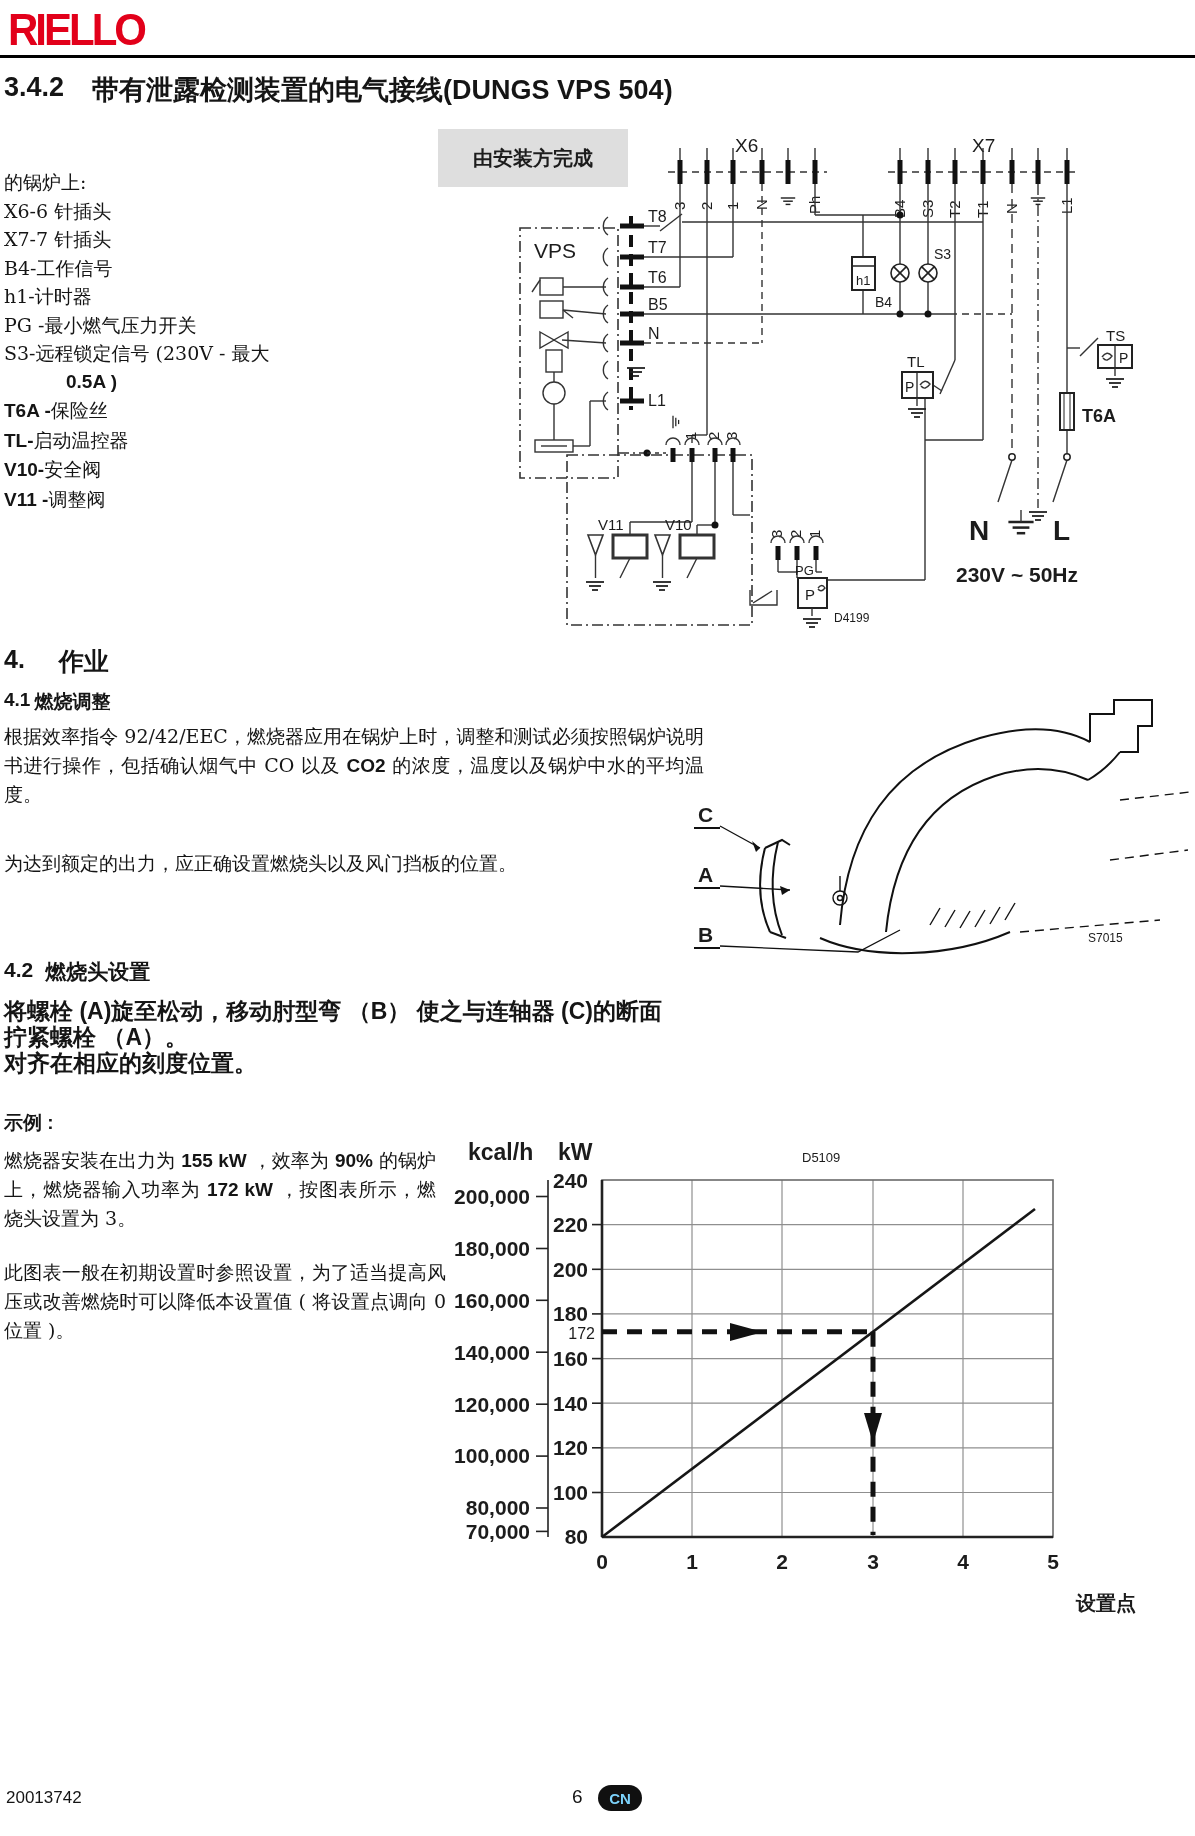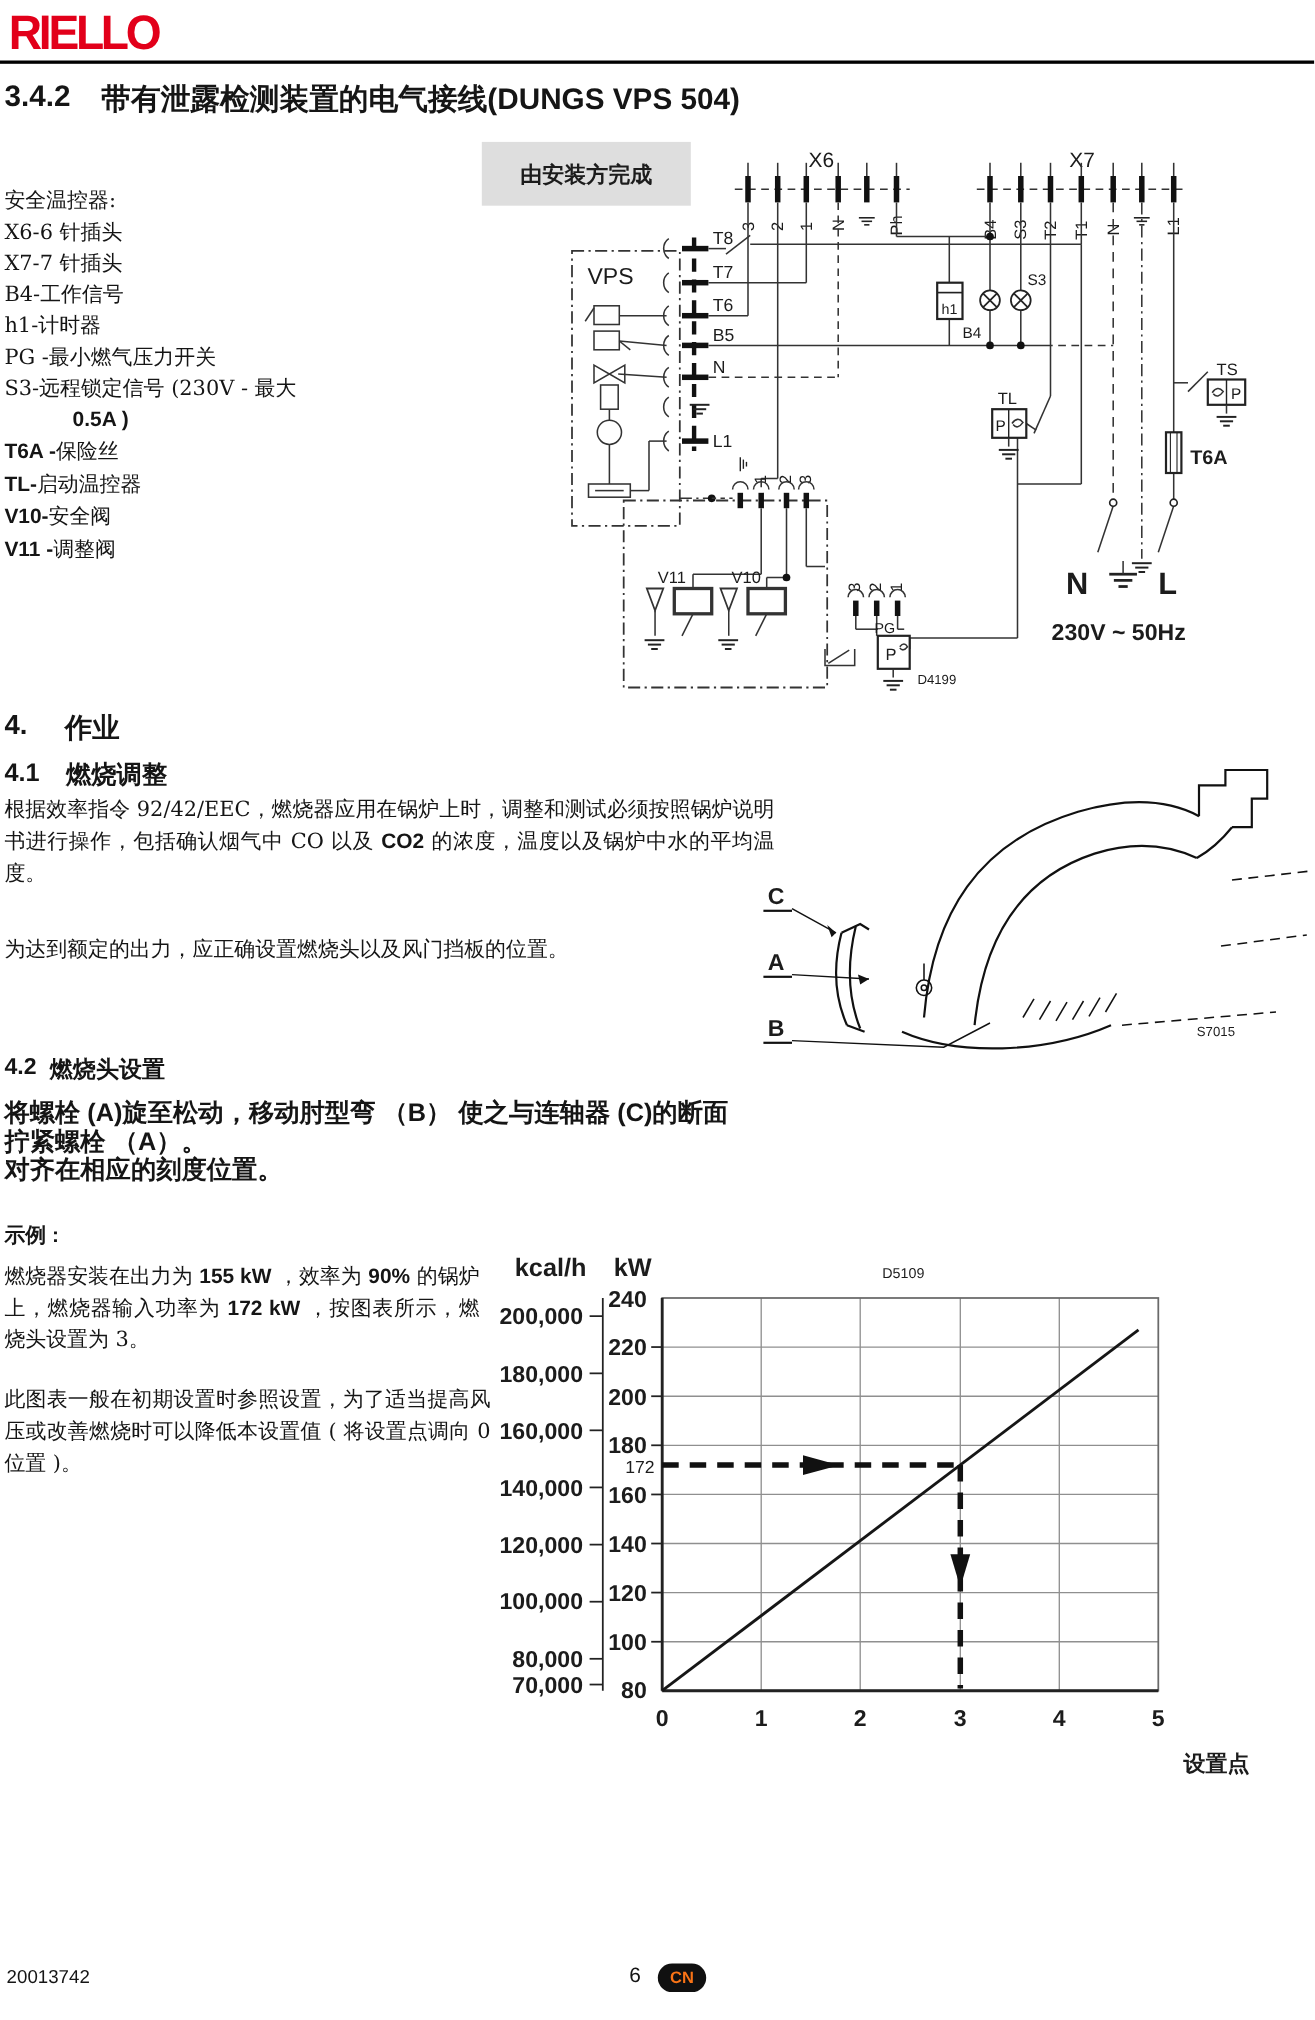--- a/index.html
+++ b/index.html
@@ -13,34 +13,34 @@
   .h342{left:4px;top:72px;font-size:27px;font-weight:bold;display:flex;gap:28px;white-space:nowrap;}
   
   .legend{left:4px;top:168px;width:420px;font-size:19px;line-height:28.5px;
           font-family:"DejaVu Serif","Liberation Serif",serif;}
   .leg-line{white-space:nowrap;}
   .leg-code{display:inline-block;min-width:0;}
   .leg-bold .leg-code{font-family:"Liberation Sans",sans-serif;font-weight:bold;}
   .leg-ind{padding-left:62px;font-family:"Liberation Sans",sans-serif;font-weight:bold;}
   
   .h4{left:4px;top:645px;font-size:25px;font-weight:bold;display:flex;gap:34px;}
-  .h41{left:4px;top:689px;font-size:23px;font-weight:bold;display:flex;gap:24px;}
+  .h41{left:4px;top:689px;font-size:19px;font-weight:bold;display:flex;gap:4px;}
   .para{font-family:"DejaVu Serif","Liberation Serif",serif;font-size:19px;line-height:29px;text-align:justify;}
   .p1{left:4px;top:722px;width:700px;}
   .p2{left:4px;top:849px;width:700px;text-align:left;}
   .bsans{font-family:"Liberation Sans",sans-serif;font-weight:bold;}
   .h42{left:4px;top:958px;font-size:21px;font-weight:bold;display:flex;gap:12px;}
   .pbold{left:4px;top:998px;width:700px;font-size:23px;font-weight:bold;line-height:26px;}
   .hex{left:4px;top:1110px;font-size:19px;font-weight:bold;text-align:right;}
   .pexample{left:4px;top:1146px;width:432px;}
   .pnote{left:4px;top:1258px;width:442px;}
   
   .f-doc{left:6px;top:1788px;font-size:17px;}
   .f-page{left:572px;top:1786px;font-size:19px;}
-  .f-cn{left:598px;top:1785px;width:44px;height:26px;background:#101010;color:#f97316;
+  .f-cn{left:598px;top:1785px;width:44px;height:26px;background:#101010;color:#7dd3fc;
         border-radius:13px;font-size:15px;font-weight:bold;display:flex;align-items:center;justify-content:center;}
   
   svg{position:absolute;overflow:visible;}
   svg text{font-family:"Liberation Sans","DejaVu Sans",sans-serif;fill:#1c1c1c;}
   .dln{stroke:#333;stroke-width:1.4;fill:none;}
   .dbold{stroke:#111;stroke-width:5;fill:none;}
   .dbox{stroke:#333;stroke-width:1.6;fill:none;}
   .dd{stroke-dasharray:11 4 2 4;}
   .dsh{stroke-dasharray:7 5;}
   .lblS{font-size:15px;}
@@ -52,21 +52,21 @@
 <div class="page">
 
   <div class="abs logo">RIELLO</div>
   <div class="abs rule"></div>
   <div class="abs h342">
     <span>3.4.2</span>
     <span>带有泄露检测装置的电气接线(DUNGS VPS 504)</span>
   </div>
 
   <div class="abs legend">
-    <div class="leg-line">安全温控器:</div>
+    <div class="leg-line">的锅炉上:</div>
     <div class="leg-line"><span class="leg-code">X6-</span><span>6 针插头</span></div>
     <div class="leg-line"><span class="leg-code">X7-</span><span>7 针插头</span></div>
     <div class="leg-line"><span class="leg-code">B4-</span><span>工作信号</span></div>
     <div class="leg-line"><span class="leg-code">h1-</span><span>计时器</span></div>
     <div class="leg-line"><span class="leg-code">PG -</span><span>最小燃气压力开关</span></div>
     <div class="leg-line"><span class="leg-code">S3-</span><span>远程锁定信号 (230V - 最大</span></div>
     <div class="leg-line leg-ind"><span>0.5A )</span></div>
     <div class="leg-line leg-bold"><span class="leg-code">T6A -</span><span>保险丝</span></div>
     <div class="leg-line leg-bold"><span class="leg-code">TL-</span><span>启动温控器</span></div>
     <div class="leg-line leg-bold"><span class="leg-code">V10-</span><span>安全阀</span></div>

